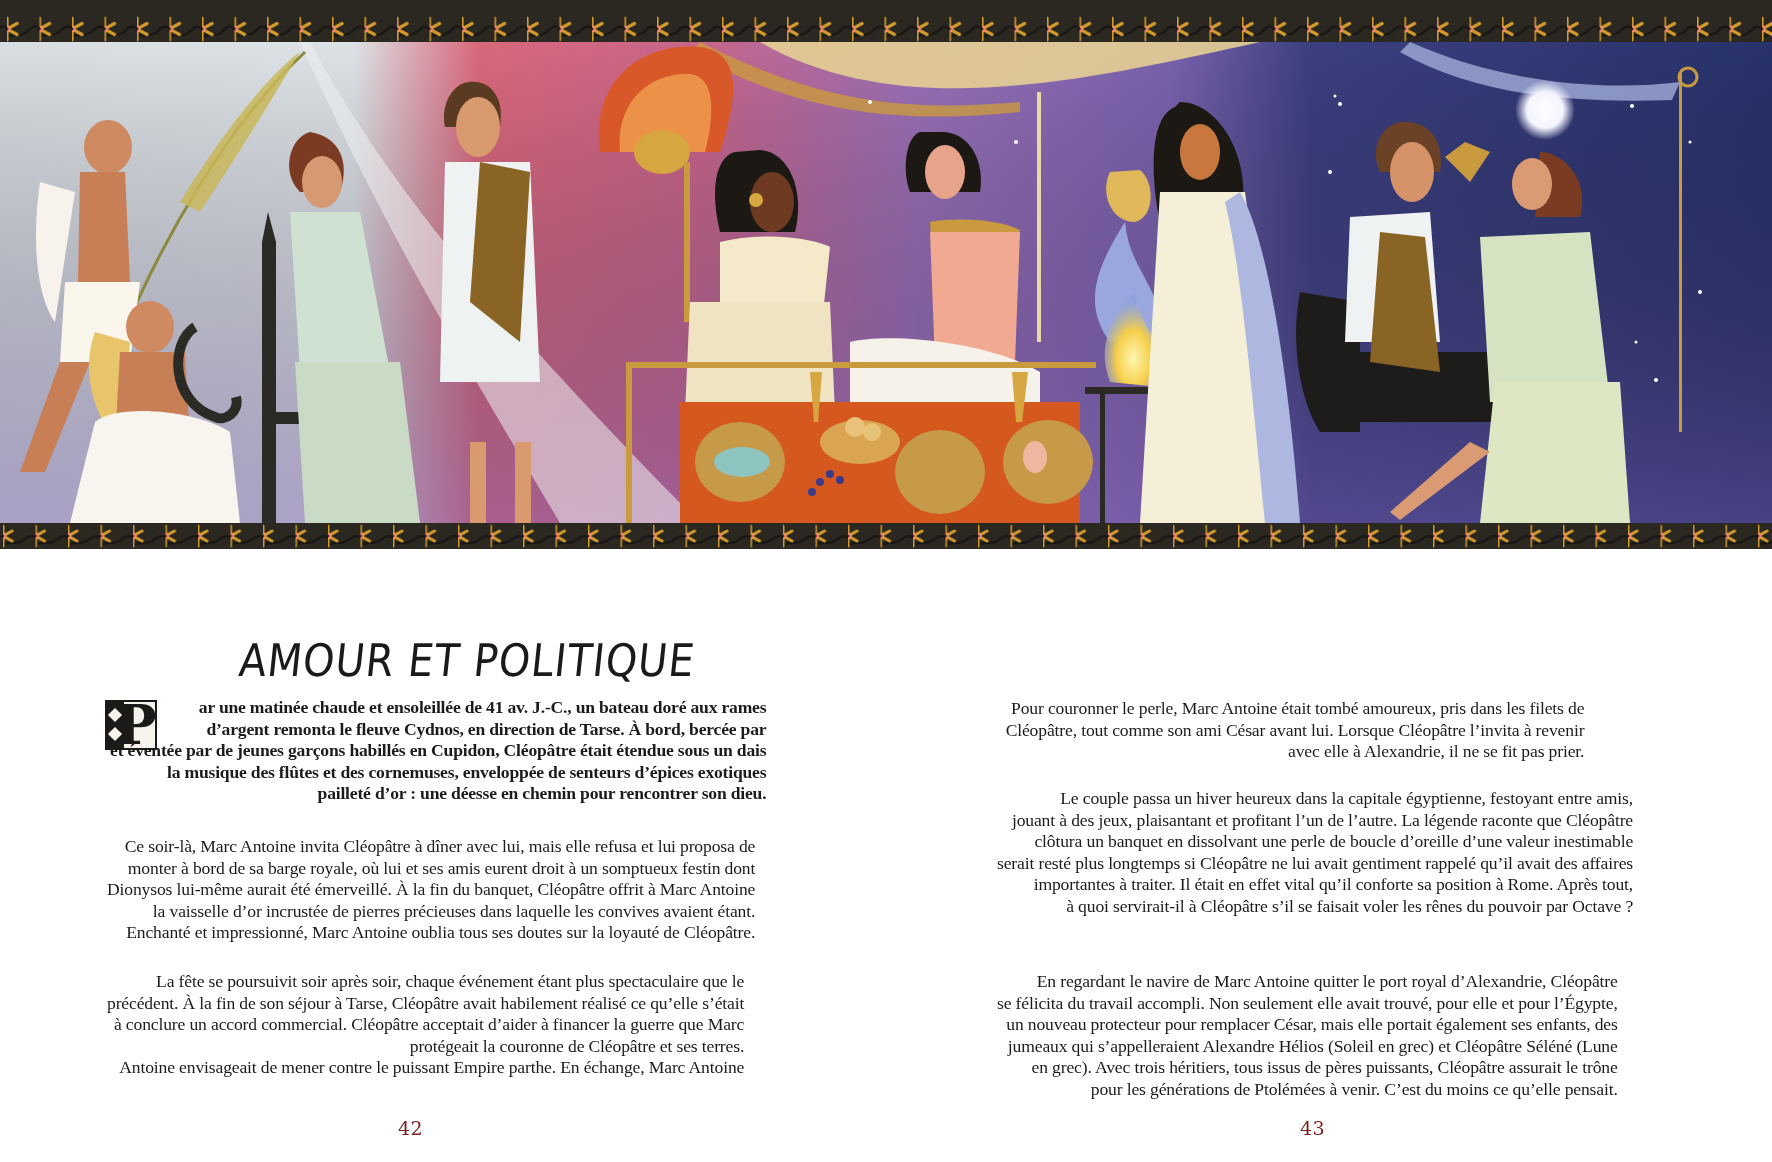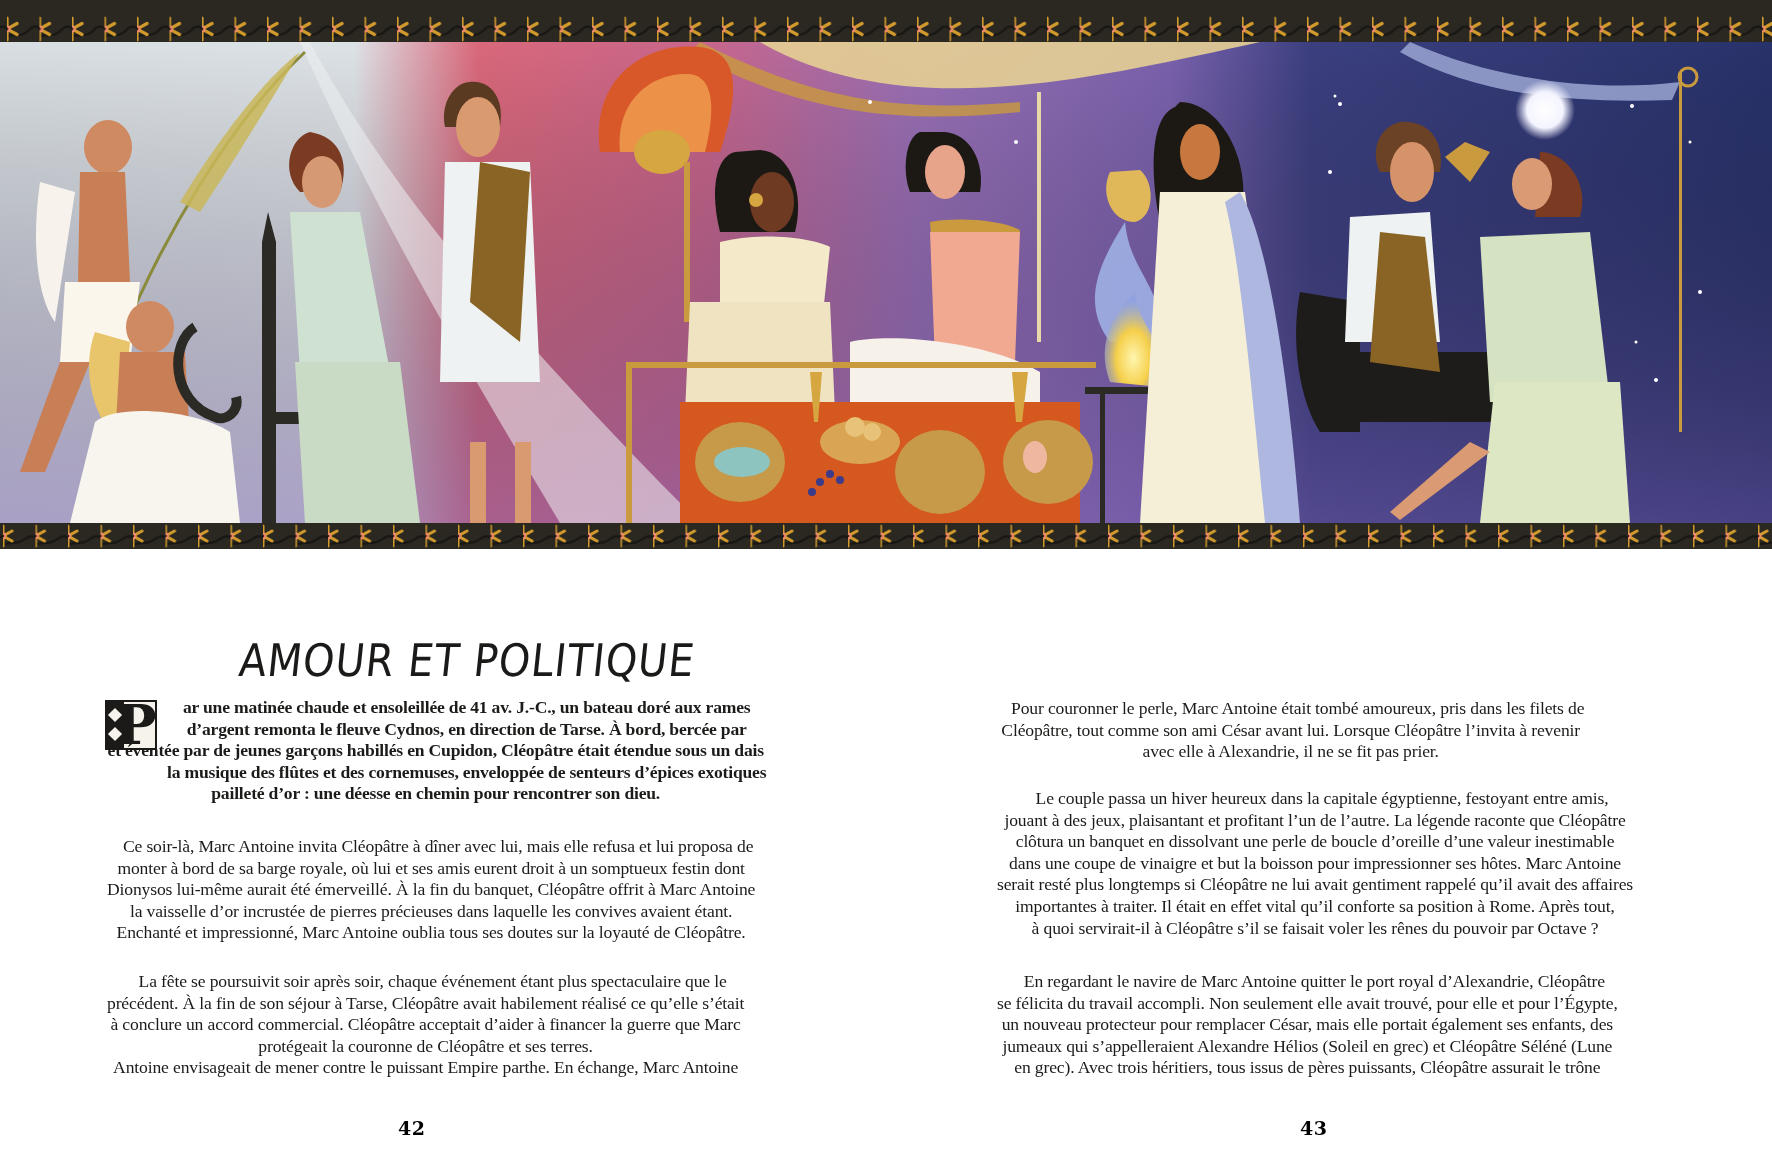--- a/index.html
+++ b/index.html
@@ -23,38 +23,38 @@
 
   .chapter-title {
     position: absolute; left: 242px; top: 86px;
     font-family: "DejaVu Sans", sans-serif; font-weight: 400;
     font-size: 40px; letter-spacing: 1px; transform: skewX(-6deg) scaleY(1.12);
     transform-origin: left top; color: #1b1a18; white-space: nowrap;
   }
 
   .para {
     position: absolute; font-size: 17.6px; line-height: 21.6px; color: #1c1b19;
-    text-align: center; letter-spacing: -0.15px;
+    text-align: right; letter-spacing: -0.15px;
   }
   .para .ln { display: block; white-space: nowrap; }
   .para.intro { font-weight: 700; letter-spacing: -0.2px; }
   .para.intro .ln.indent { padding-left: 62px; }
 
   .dropcap {
     position: absolute; left: 105px; top: 151px; width: 52px; height: 50px;
     background: #f6f3ec; border: 2px solid #1b1a18;
   }
   .dropcap .dc-side { position: absolute; left: 0; top: 0; width: 17px; height: 46px; background: #1b1a18; }
   .dropcap .dc-side i { position: absolute; left: 3px; width: 10px; height: 10px; background: #f6f3ec; transform: rotate(45deg); }
   .dropcap .dc-letter {
     position: absolute; left: 9px; top: -6px; font-size: 54px; font-weight: 700;
     font-family: "DejaVu Serif", serif; color: #1b1a18; line-height: 58px;
   }
 
-  .folio { position: absolute; top: 568px; font-size: 19px; font-family: "DejaVu Serif", serif; color: #000000; letter-spacing: 0.5px; font-weight: bold; }
+  .folio { position: absolute; top: 568px; font-size: 19px; font-family: "DejaVu Serif", serif; color: #7f1d1d; letter-spacing: 0.5px; }
 </style>
 </head>
 <body>
 
 <div class="banner">
 
   <div class="border-strip top">
     <svg width="1772" height="42" viewBox="0 0 1772 42">
       <defs>
         <g id="star">
@@ -294,28 +294,28 @@
   <div class="para" style="left:111px; top:149px; text-indent:14px;">
     <span class="ln">Pour couronner le perle, Marc Antoine était tombé amoureux, pris dans les filets de</span>
     <span class="ln" style="text-indent:0">Cléopâtre, tout comme son ami César avant lui. Lorsque Cléopâtre l’invita à revenir</span>
     <span class="ln" style="text-indent:0">avec elle à Alexandrie, il ne se fit pas prier.</span>
   </div>
 
   <div class="para" style="left:111px; top:239px; text-indent:14px;">
     <span class="ln">Le couple passa un hiver heureux dans la capitale égyptienne, festoyant entre amis,</span>
     <span class="ln" style="text-indent:0">jouant à des jeux, plaisantant et profitant l’un de l’autre. La légende raconte que Cléopâtre</span>
     <span class="ln" style="text-indent:0">clôtura un banquet en dissolvant une perle de boucle d’oreille d’une valeur inestimable</span>
-    <span class="ln" style="text-indent:0">dans une coupe de vinaigre et but la boisson pour impressionner ses hôtes. Marc Antoine</span>
     <span class="ln" style="text-indent:0">serait resté plus longtemps si Cléopâtre ne lui avait gentiment rappelé qu’il avait des affaires</span>
     <span class="ln" style="text-indent:0">importantes à traiter. Il était en effet vital qu’il conforte sa position à Rome. Après tout,</span>
     <span class="ln" style="text-indent:0">à quoi servirait-il à Cléopâtre s’il se faisait voler les rênes du pouvoir par Octave ?</span>
   </div>
 
   <div class="para" style="left:111px; top:422px; text-indent:14px;">
     <span class="ln">En regardant le navire de Marc Antoine quitter le port royal d’Alexandrie, Cléopâtre</span>
     <span class="ln" style="text-indent:0">se félicita du travail accompli. Non seulement elle avait trouvé, pour elle et pour l’Égypte,</span>
     <span class="ln" style="text-indent:0">un nouveau protecteur pour remplacer César, mais elle portait également ses enfants, des</span>
     <span class="ln" style="text-indent:0">jumeaux qui s’appelleraient Alexandre Hélios (Soleil en grec) et Cléopâtre Séléné (Lune</span>
     <span class="ln" style="text-indent:0">en grec). Avec trois héritiers, tous issus de pères puissants, Cléopâtre assurait le trône</span>
+    <span class="ln" style="text-indent:0">pour les générations de Ptolémées à venir. C’est du moins ce qu’elle pensait.</span>
   </div>
 
   <div class="folio" style="left:414px;">43</div>
 </div>
 
 </body></html>

